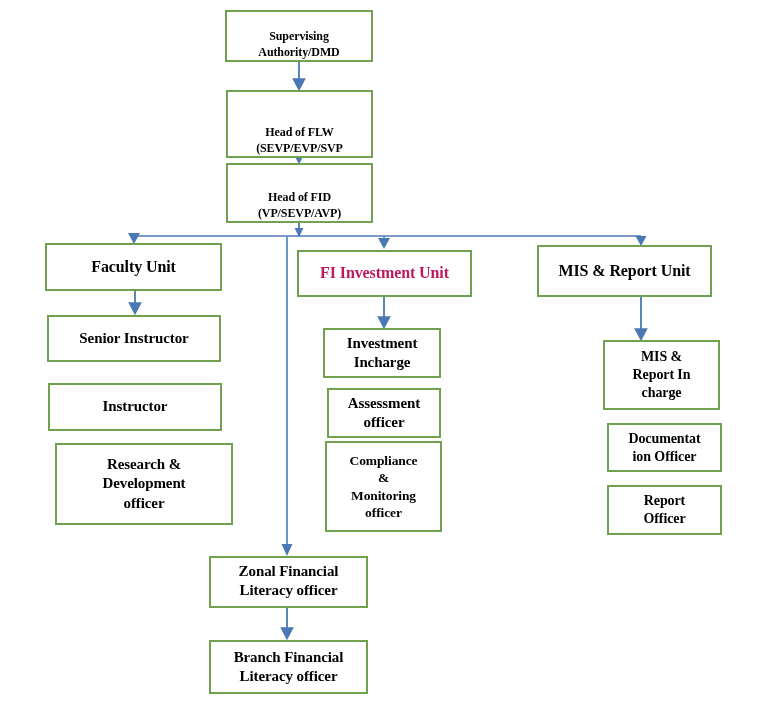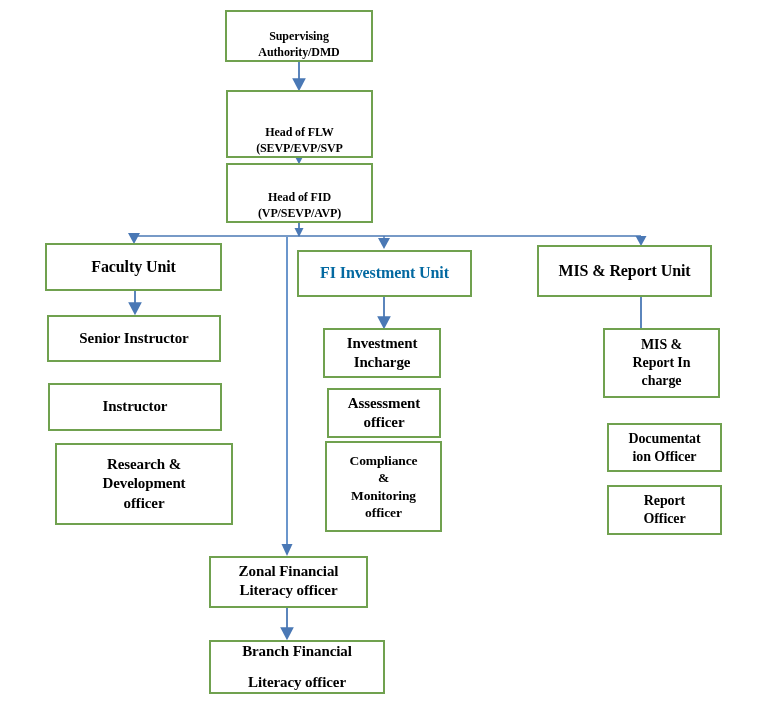--- a/index.html
+++ b/index.html
@@ -115,56 +115,56 @@
         <span class="ln">Senior Instructor</span>
       </div>
       <div class="node fs15" style="left: 48px; top: 383px; width: 174px; height: 48px; border-color: rgb(112, 161, 79); background: rgb(255, 255, 255); color: rgb(0, 0, 0);">
         <span class="ln">Instructor</span>
       </div>
       <div class="node fs15" style="left: 55px; top: 443px; width: 178px; height: 82px; border-color: rgb(112, 161, 79); background: rgb(255, 255, 255); color: rgb(0, 0, 0);">
         <span class="ln">Research &amp;</span>
         <span class="ln">Development</span>
         <span class="ln">officer</span>
       </div>
-      <div class="node fs16" style="left: 297px; top: 250px; width: 175px; height: 47px; border-color: rgb(112, 161, 79); background: rgb(255, 255, 255); color: #0369a1;">
+      <div class="node fs16" style="left: 297px; top: 250px; width: 175px; height: 47px; border-color: rgb(112, 161, 79); background: rgb(255, 255, 255); color: #be185d;">
         <span class="ln">FI Investment Unit</span>
       </div>
       <div class="node fs15 clip-top" style="left: 323px; top: 328px; width: 118px; height: 50px; border-color: rgb(112, 161, 79); background: rgb(255, 255, 255); color: rgb(0, 0, 0);">
         <span class="ln">Investment</span>
         <span class="ln">Incharge</span>
       </div>
       <div class="node fs15" style="left: 327px; top: 388px; width: 114px; height: 50px; border-color: rgb(112, 161, 79); background: rgb(255, 255, 255); color: rgb(0, 0, 0); justify-content: center;">
         <span class="ln">Assessment</span>
         <span class="ln">officer</span>
       </div>
       <div class="node fs13" style="left: 325px; top: 441px; width: 117px; height: 91px; border-color: rgb(112, 161, 79); background: rgb(255, 255, 255); color: rgb(0, 0, 0);">
         <span class="ln">Compliance</span>
         <span class="ln">&amp;</span>
         <span class="ln">Monitoring</span>
         <span class="ln">officer</span>
       </div>
       <div class="node fs16" style="left: 537px; top: 245px; width: 175px; height: 52px; border-color: rgb(112, 161, 79); background: rgb(255, 255, 255); color: rgb(0, 0, 0);">
         <span class="ln">MIS &amp; Report Unit</span>
       </div>
-      <div class="node fs14" style="left: 603px; top: 328px; width: 117px; height: 70px; border-color: rgb(112, 161, 79); background: rgb(255, 255, 255); color: rgb(0, 0, 0);">
+      <div class="node fs14" style="left: 603px; top: 340px; width: 117px; height: 70px; border-color: rgb(112, 161, 79); background: rgb(255, 255, 255); color: rgb(0, 0, 0);">
         <span class="ln">MIS &amp;</span>
         <span class="ln">Report In</span>
         <span class="ln">charge</span>
       </div>
       <div class="node fs14" style="left: 607px; top: 423px; width: 115px; height: 49px; border-color: rgb(112, 161, 79); background: rgb(255, 255, 255); color: rgb(0, 0, 0);">
         <span class="ln">Documentat</span>
         <span class="ln">ion Officer</span>
       </div>
       <div class="node fs14" style="left: 607px; top: 485px; width: 115px; height: 50px; border-color: rgb(112, 161, 79); background: rgb(255, 255, 255); color: rgb(0, 0, 0);">
         <span class="ln">Report</span>
         <span class="ln">Officer</span>
       </div>
       <div class="node fs15 clip-top" style="left: 209px; top: 556px; width: 159px; height: 52px; border-color: rgb(112, 161, 79); background: rgb(255, 255, 255); color: rgb(0, 0, 0);">
         <span class="ln">Zonal Financial</span>
         <span class="ln">Literacy officer</span>
       </div>
-      <div class="node fs15" style="left: 209px; top: 640px; width: 176px; height: 54px; border-color: rgb(112, 161, 79); background: rgb(255, 255, 255); color: rgb(0, 0, 0); justify-content: space-between;">
+      <div class="node fs15" style="left: 209px; top: 640px; width: 159px; height: 54px; border-color: rgb(112, 161, 79); background: rgb(255, 255, 255); color: rgb(0, 0, 0);">
         <span class="ln">Branch Financial</span>
         <span class="ln">Literacy officer</span>
       </div>
     </div>
 
 </div>
 
 </body></html>

